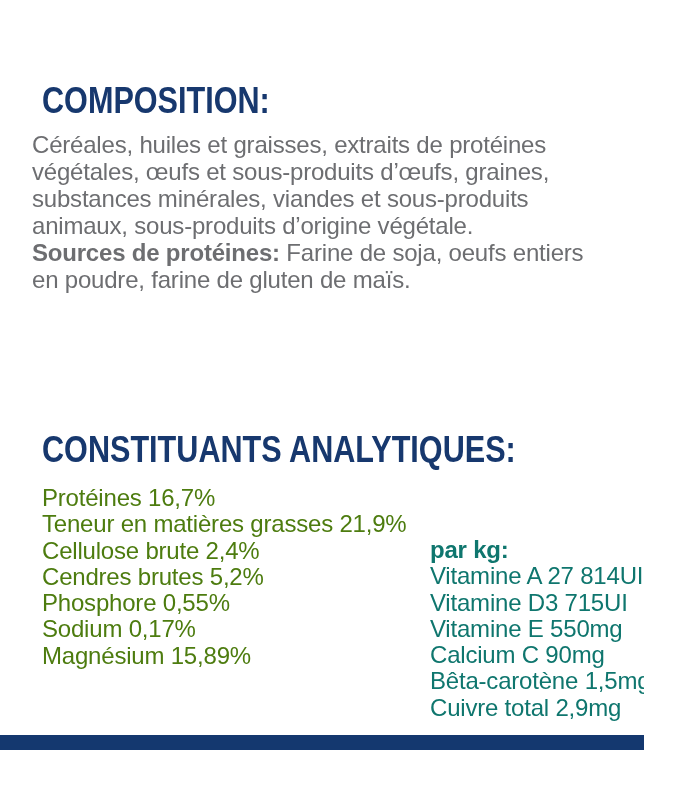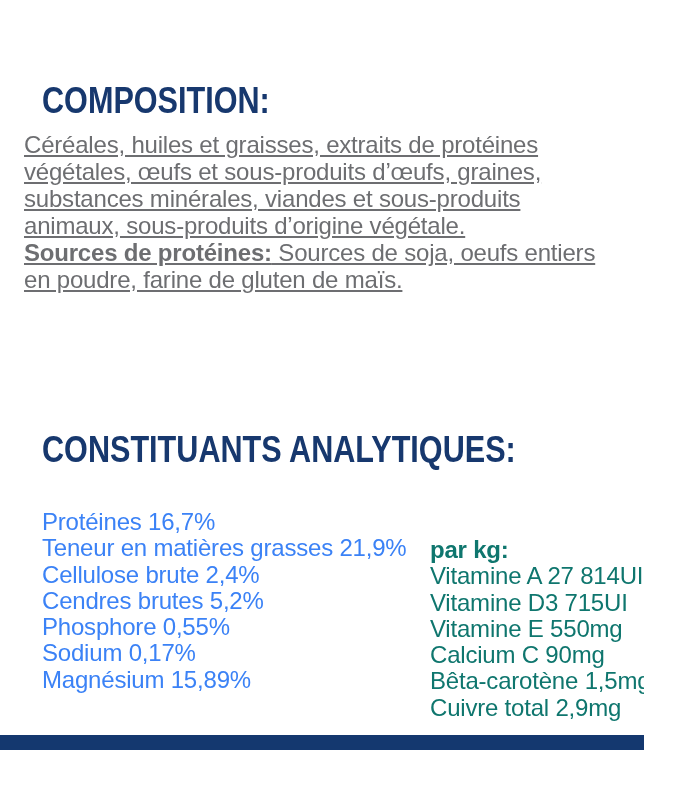--- a/index.html
+++ b/index.html
@@ -20,37 +20,36 @@
     color: #17386e;
     white-space: nowrap;
     transform: scaleX(0.85);
     transform-origin: left center;
     line-height: 36px;
   }
   #composition-heading { top: 83px; }
   #analytical-heading  { top: 432px; }
   .body-text {
     position: absolute;
-    left: 24px;
+    left: 32px;
     top: 131px;
     font-size: 24px;
     line-height: 27px;
     color: #6d6e71;
     letter-spacing: -0.2px;
     white-space: nowrap;
-    text-decoration: underline;
   }
   .bold { font-weight: bold; }
   .left-col {
     position: absolute;
     left: 42px;
-    top: 509px;
+    top: 485px;
     font-size: 24px;
     line-height: 26.3px;
-    color: #3b82f6;
+    color: #4d7c0f;
     letter-spacing: -0.2px;
     white-space: nowrap;
   }
   .right-col {
     position: absolute;
     left: 430px;
     top: 537px;
     font-size: 24px;
     line-height: 26.3px;
     color: #0f766e;
@@ -71,21 +70,21 @@
 
 <div class="page">
 
   <div class="section-heading" id="composition-heading">COMPOSITION:</div>
 
   <div class="body-text">
     <div>Céréales, huiles et graisses, extraits de protéines</div>
     <div>végétales, œufs et sous-produits d’œufs, graines,</div>
     <div>substances minérales, viandes et sous-produits</div>
     <div>animaux, sous-produits d’origine végétale.</div>
-    <div><span class="bold">Sources de protéines:</span><span> Sources de soja, oeufs entiers</span></div>
+    <div><span class="bold">Sources de protéines:</span><span> Farine de soja, oeufs entiers</span></div>
     <div>en poudre, farine de gluten de maïs.</div>
   </div>
 
   <div class="section-heading" id="analytical-heading">CONSTITUANTS ANALYTIQUES:</div>
 
   <div class="left-col">
     <div>Protéines 16,7%</div>
     <div>Teneur en matières grasses 21,9%</div>
     <div>Cellulose brute 2,4%</div>
     <div>Cendres brutes 5,2%</div>

